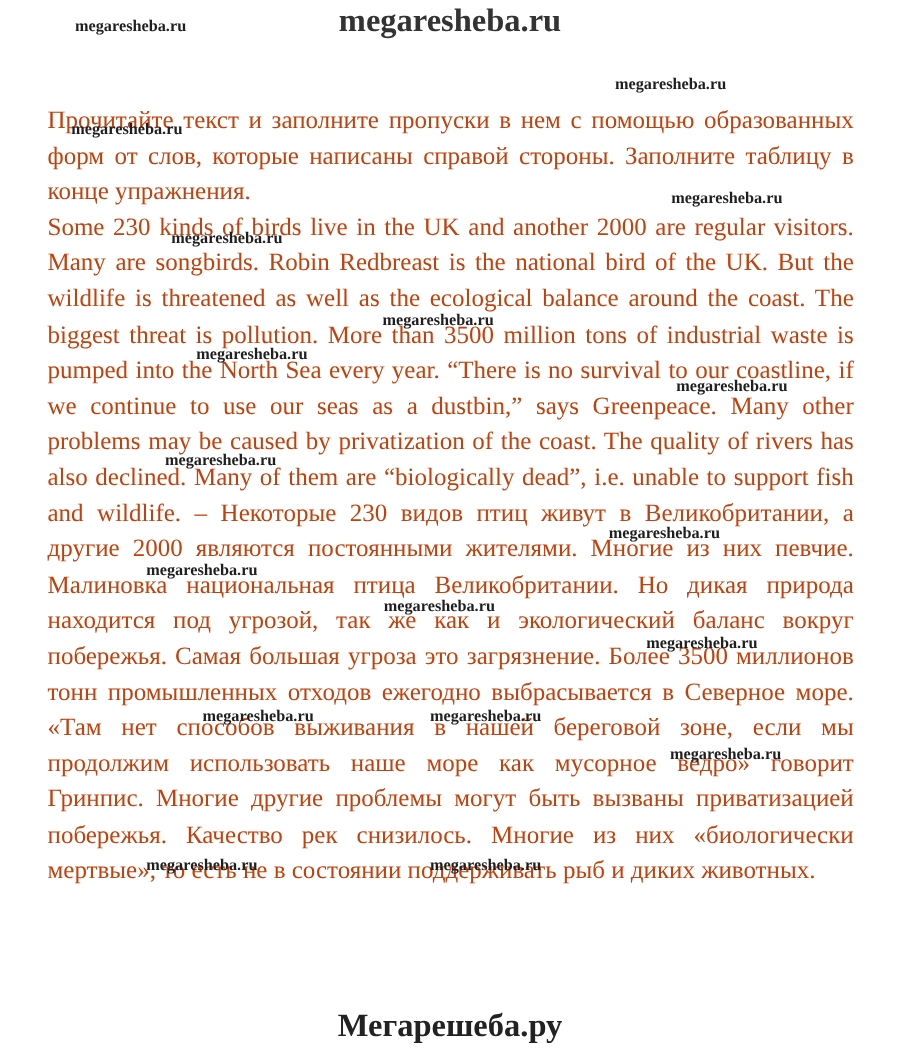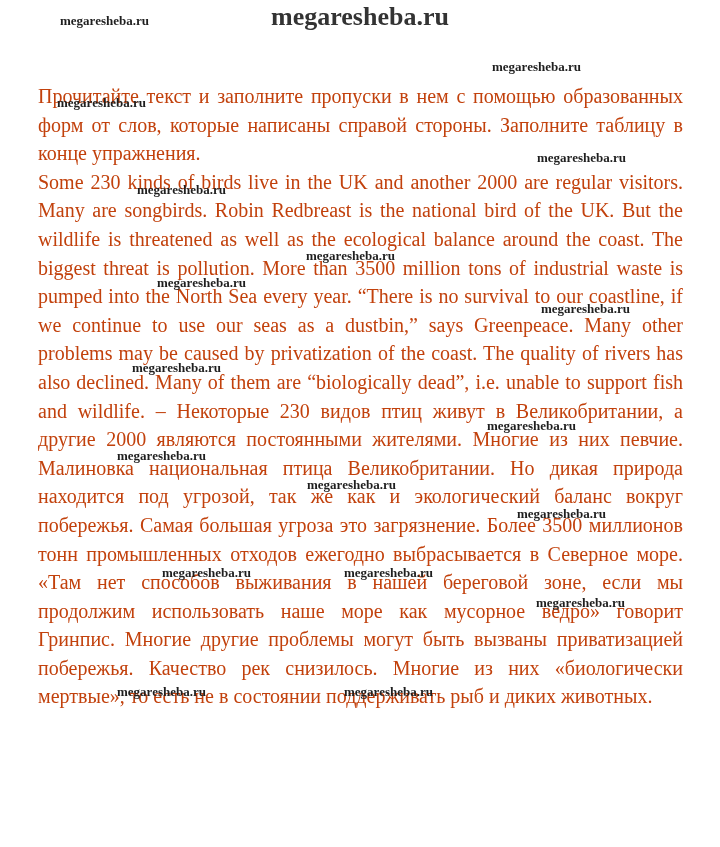--- a/index.html
+++ b/index.html
@@ -91,14 +91,15 @@
   <span class="watermark" style="top:419px; left:487px;">megaresheba.ru</span>
   <span class="watermark" style="top:449px; left:117px;">megaresheba.ru</span>
   <span class="watermark" style="top:478px; left:307px;">megaresheba.ru</span>
   <span class="watermark" style="top:507px; left:517px;">megaresheba.ru</span>
   <span class="watermark" style="top:566px; left:162px;">megaresheba.ru</span>
   <span class="watermark" style="top:566px; left:344px;">megaresheba.ru</span>
   <span class="watermark" style="top:596px; left:536px;">megaresheba.ru</span>
   <span class="watermark" style="top:685px; left:117px;">megaresheba.ru</span>
   <span class="watermark" style="top:685px; left:344px;">megaresheba.ru</span>
 
+  <div class="site-title-bottom">Мегарешеба.ру</div>
 
 </div>
 
 </body></html>

